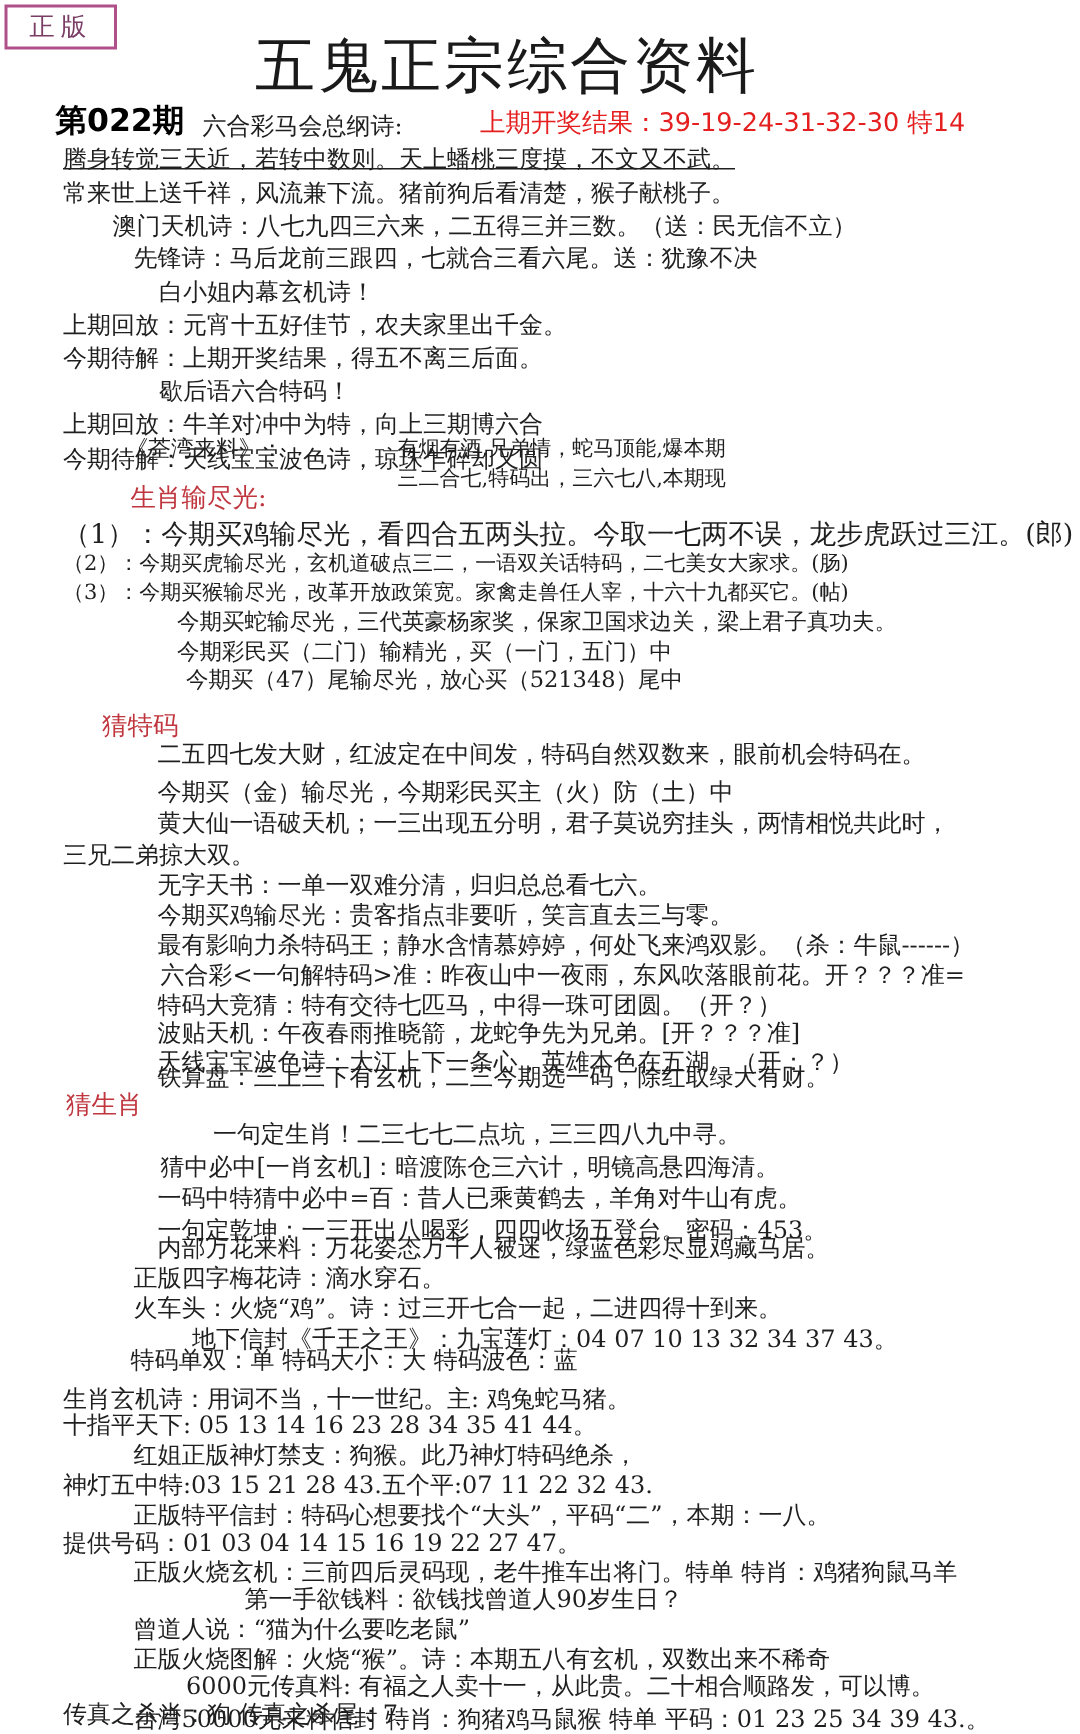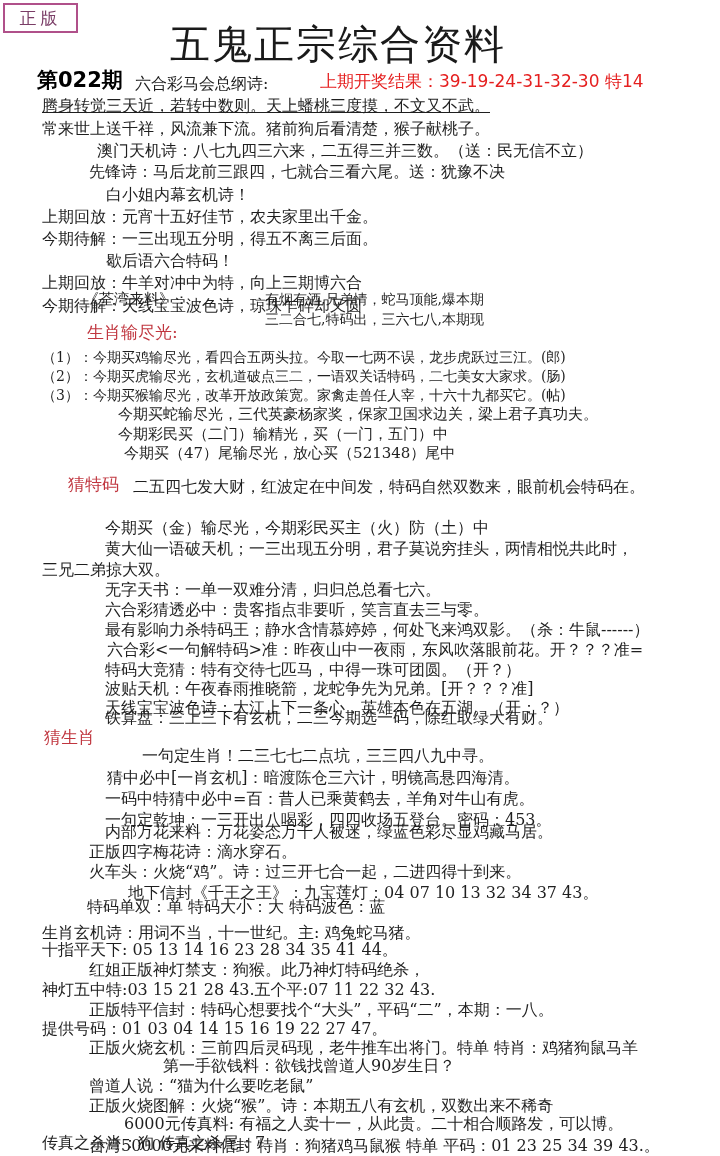--- a/index.html
+++ b/index.html
@@ -23,47 +23,47 @@
 <div class="stamp">正版</div>
 <div class="title">五鬼正宗综合资料</div>
 <div class="issue">第022期</div>
 <div class="result">
   <span>上期开奖结果：</span><span>39-19-24-31-32-30</span>&nbsp;<span>特14</span>
 </div>
 
 <div class="line" style="left:135px;top:74px;">六合彩马会总纲诗:</div>
 <div class="line" style="left:42px;top:96px;text-decoration:underline;">腾身转觉三天近，若转中数则。天上蟠桃三度摸，不文又不武。</div>
 <div class="line" style="left:42px;top:119px;">常来世上送千祥，风流兼下流。猪前狗后看清楚，猴子献桃子。</div>
-<div class="line" style="left:97px;top:141px;">澳门天机诗：八七九四三六来，二五得三并三数。（送：民无信不立）</div>
+<div class="line" style="left:75px;top:141px;">澳门天机诗：八七九四三六来，二五得三并三数。（送：民无信不立）</div>
 <div class="line" style="left:89px;top:162px;">先锋诗：马后龙前三跟四，七就合三看六尾。送：犹豫不决</div>
 <div class="line" style="left:106px;top:185px;">白小姐内幕玄机诗！</div>
 <div class="line" style="left:42px;top:207px;">上期回放：元宵十五好佳节，农夫家里出千金。</div>
-<div class="line" style="left:42px;top:229px;">今期待解：一三出现五分明，得五不离三后面。</div>
+<div class="line" style="left:42px;top:229px;">今期待解：上期开奖结果，得五不离三后面。</div>
 <div class="line" style="left:106px;top:251px;">歇后语六合特码！</div>
 <div class="line" style="left:42px;top:273px;">上期回放：牛羊对冲中为特，向上三期博六合</div>
 <div class="line" style="left:42px;top:296px;">今期待解：天线宝宝波色诗，琼珠乍碎却又圆</div>
 <div class="line" style="left:84px;top:295px;font-size:15px;top:289px;">《荃湾来料》：</div>
 <div class="line" style="left:265px;top:289px;font-size:14px;">有烟有酒,兄弟情，蛇马顶能,爆本期</div>
 <div class="line" style="left:265px;top:309px;font-size:14px;">三二合七,特码出，三六七八,本期现</div>
 
 <div class="heading" style="left:87px;top:322px;">生肖输尽光:</div>
-<div class="line" style="left:42px;top:347px;font-size:14px;text-align:center;">（1）：今期买鸡输尽光，看四合五两头拉。今取一七两不误，龙步虎跃过三江。(郎)</div>
+<div class="line" style="left:42px;top:347px;font-size:18px;text-align:center;">（1）：今期买鸡输尽光，看四合五两头拉。今取一七两不误，龙步虎跃过三江。(郎)</div>
 <div class="line" style="left:42px;top:366px;font-size:14px;">（2）：今期买虎输尽光，玄机道破点三二，一语双关话特码，二七美女大家求。(肠)</div>
 <div class="line" style="left:42px;top:385px;font-size:14px;">（3）：今期买猴输尽光，改革开放政策宽。家禽走兽任人宰，十六十九都买它。(帖)</div>
 <div class="line" style="left:118px;top:404px;font-size:15px;">今期买蛇输尽光，三代英豪杨家奖，保家卫国求边关，梁上君子真功夫。</div>
 <div class="line" style="left:118px;top:424px;font-size:15px;">今期彩民买（二门）输精光，买（一门，五门）中</div>
 <div class="line" style="left:124px;top:443px;font-size:15px;">今期买（47）尾输尽光，放心买（521348）尾中</div>
 
 <div class="heading" style="left:44px;top:474px;margin-left:24px;">猜特码</div>
-<div class="line" style="left:105px;top:477px;margin-left:28px;">二五四七发大财，红波定在中间发，特码自然双数来，眼前机会特码在。</div>
+<div class="line" style="left:105px;top:493px;">二五四七发大财，红波定在中间发，特码自然双数来，眼前机会特码在。</div>
 <div class="line" style="left:105px;top:518px;">今期买（金）输尽光，今期彩民买主（火）防（土）中</div>
 <div class="line" style="left:105px;top:539px;">黄大仙一语破天机；一三出现五分明，君子莫说穷挂头，两情相悦共此时，</div>
 <div class="line" style="left:42px;top:560px;">三兄二弟掠大双。</div>
 <div class="line" style="left:105px;top:580px;">无字天书：一单一双难分清，归归总总看七六。</div>
-<div class="line" style="left:105px;top:600px;">六合彩猜透必中：贵客指点非要听，笑言直去三与零。</div>
+<div class="line" style="left:105px;top:600px;">今期买鸡输尽光：贵客指点非要听，笑言直去三与零。</div>
 <div class="line" style="left:105px;top:620px;">最有影响力杀特码王；静水含情慕婷婷，何处飞来鸿双影。（杀：牛鼠------）</div>
 <div class="line" style="left:107px;top:640px;">六合彩&lt;一句解特码&gt;准：昨夜山中一夜雨，东风吹落眼前花。开？？？准=</div>
 <div class="line" style="left:105px;top:660px;">特码大竞猜：特有交待七匹马，中得一珠可团圆。（开？）</div>
 <div class="line" style="left:105px;top:679px;">波贴天机：午夜春雨推晓箭，龙蛇争先为兄弟。[开？？？准]</div>
 <div class="line" style="left:105px;top:698px;">天线宝宝波色诗：大江上下一条心，英雄本色在五湖。（开：？）</div>
 <div class="line" style="left:105px;top:707px;top:708px;">铁算盘：三上三下有玄机，二三今期选一码，除红取绿大有财。</div>
 
 <div class="heading" style="left:44px;top:727px;">猜生肖</div>
 <div class="line" style="left:142px;top:746px;">一句定生肖！二三七七二点坑，三三四八九中寻。</div>
 <div class="line" style="left:107px;top:768px;">猜中必中[一肖玄机]：暗渡陈仓三六计，明镜高悬四海清。</div>

